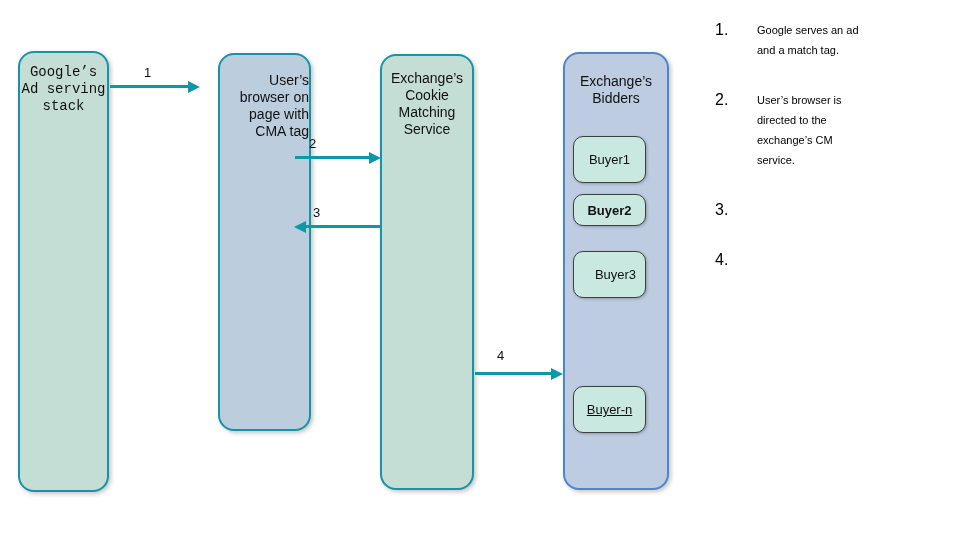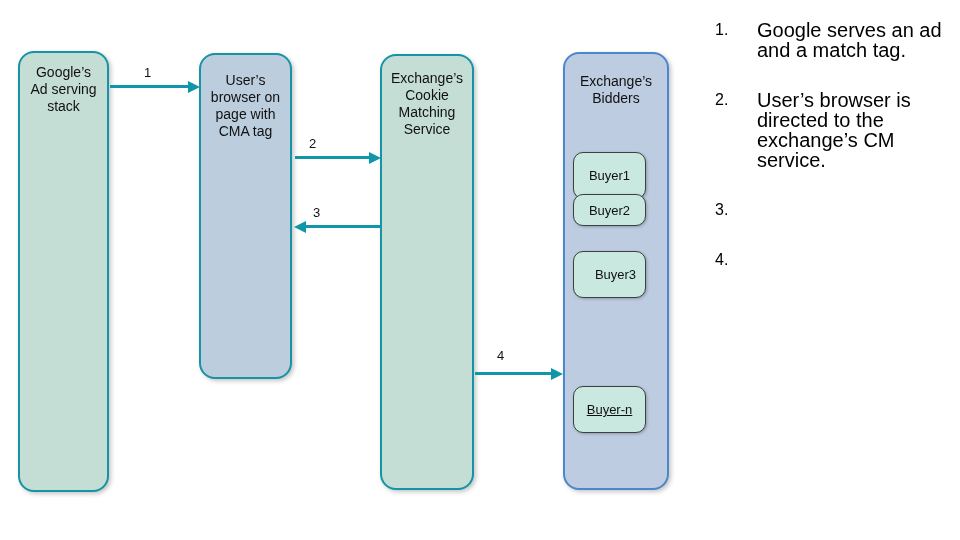--- a/index.html
+++ b/index.html
@@ -9,37 +9,37 @@
   }
   
   .lane {
     position:absolute; box-sizing:border-box; border:2px solid #1693a5;
     border-radius:16px; background:#c5ded5; text-align:center;
     box-shadow:2px 2px 4px rgba(90,90,90,0.35);
   }
   .lane-label {
     display:block; font-size:14px; line-height:17px; white-space:pre-line; color:#111;
   }
-  .lane-google   { left:18px;  top:51px; width:91px;  height:441px; }
+  .lane-google   { left:18px;  top:51px; width:91px;  height:441px;font-family:Liberation Mono, monospace; }
   .lane-google .lane-label { padding-top:11px; }
-  .lane-browser  { left:199px; top:53px; width:93px;  height:326px; background:#bccddd; }
+  .lane-browser  { left:218px; top:53px; width:93px;  height:378px; background:#bccddd;text-align:right; }
   .lane-browser .lane-label { padding-top:17px; }
   .lane-cms      { left:380px; top:54px; width:94px;  height:436px; }
   .lane-cms .lane-label { padding-top:14px; }
   .lane-bidders  { left:563px; top:52px; width:106px; height:438px; background:#bdcce0; border-color:#4b87cd; }
   .lane-bidders .lane-label { padding-top:19px; }
   
   .buyer {
     position:absolute; box-sizing:border-box; left:573px; width:73px; height:47px;
     background:#c9e8e0; border:1.5px solid #3d3f42; border-radius:10px;
     display:flex; align-items:center; justify-content:center;
     font-size:13px; color:#111; box-shadow:1px 1px 3px rgba(0,0,0,0.25);
   }
-  .buyer-1 { top:152px; }
-  .buyer-2 { top:194px; height:32px; }
+  .buyer-1 { top:136px; }
+  .buyer-2 { top:194px; height:32px;font-weight:bold; }
   .buyer-3 { top:251px;padding-left:12px; }
   .buyer-n { top:386px;text-decoration:underline; }
   
   .arrow-line { position:absolute; height:3px; background:#0f96a8; }
   .head-right {
     position:absolute; width:0; height:0;
     border-top:6px solid transparent; border-bottom:6px solid transparent;
     border-left:12px solid #0f96a8;
   }
   .head-left {
@@ -57,21 +57,21 @@
   .a3-line { left:306px; top:225px; width:75px; }
   .a3-head { left:294px; top:221px; }
   .a3-lab  { left:313px; top:205px; }
   .a4-line { left:475px; top:372px; width:76px; }
   .a4-head { left:551px; top:368px; }
   .a4-lab  { left:497px; top:348px; }
   
   .steps { position:absolute; left:715px; top:20px; width:232px; }
   .step  { display:flex; margin-bottom:30px; }
   .step-num  { width:42px; flex:0 0 42px; font-size:16px; line-height:20px; }
-  .step-text { flex:1; font-size:20px; line-height:20px; white-space:pre-line; }
+  .step-text { flex:1; font-size:11px; line-height:20px; white-space:pre-line; }
 </style>
 </head>
 <body>
 
 <div id="stage">
 
   <div class="lane lane-google">
     <span class="lane-label">Google’s
 Ad serving
 stack</span>

